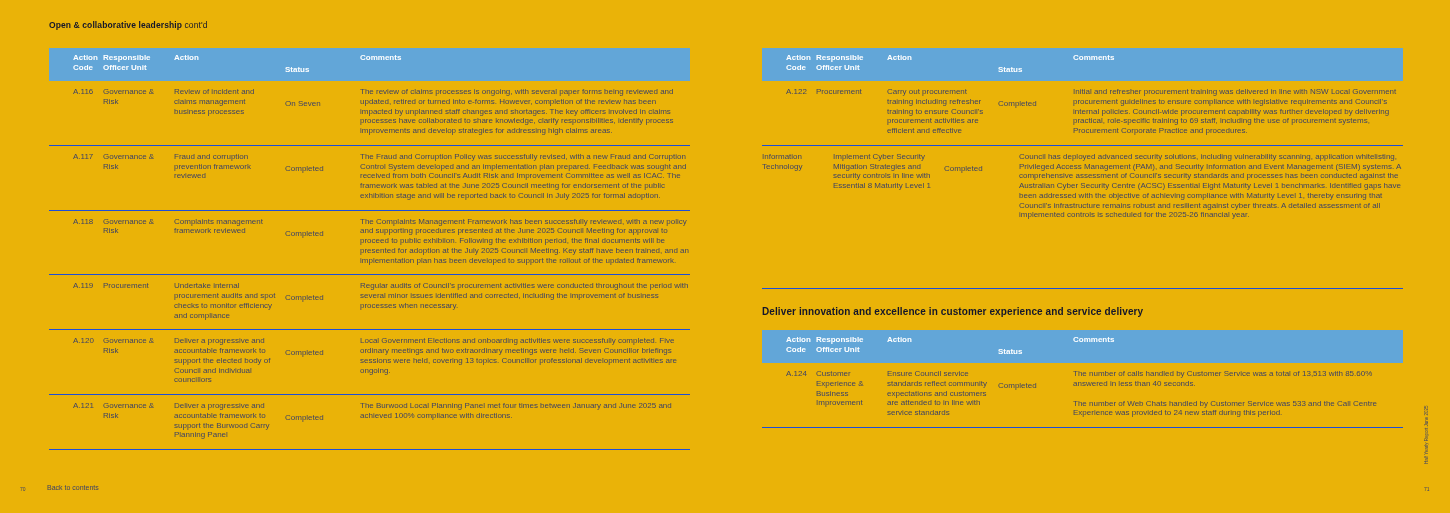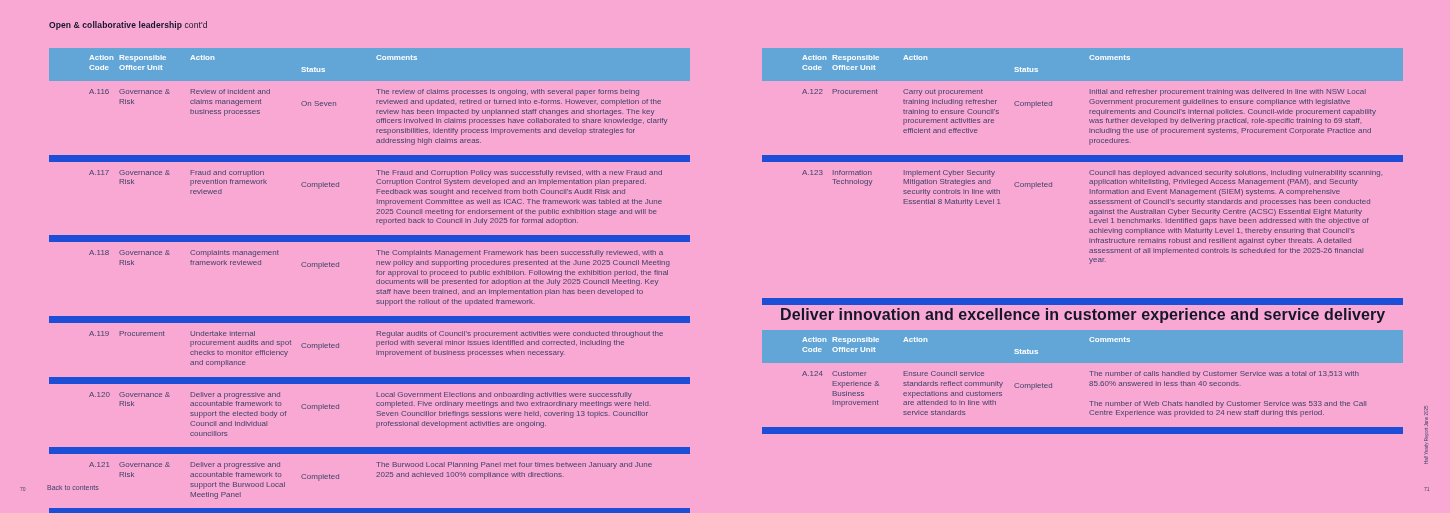--- a/index.html
+++ b/index.html
@@ -1,48 +1,48 @@
 <!DOCTYPE html>
 <html><head>
 <meta charset="utf-8">
 <style>
   * { margin:0; padding:0; box-sizing:border-box; }
   html,body { background:#ffffff; }
   .canvas {
-    position:relative; width:1450px; height:513px; background:#f9a8d4;
+    position:relative; width:1450px; height:513px; background:#eab308;
     font-family:"Liberation Sans", sans-serif; color:#3d4266; overflow:hidden;
   }
   .page-heading {
     position:absolute; left:49px; top:20px; font-size:8.5px; color:#14162b;
     letter-spacing:0.1px;
   }
   .page-heading .bold { font-weight:bold; }
   .section-heading {
-    position:absolute; left:780px; top:306px; width:645px;
-    font-size:16px; font-weight:bold; color:#14162b; letter-spacing:0.1px;
+    position:absolute; left:762px; top:306px; width:645px;
+    font-size:10px; font-weight:bold; color:#14162b; letter-spacing:0.1px;
   }
   .tbl { position:absolute; width:641px; }
   .tbl-left  { left:49px;  top:48px; }
   .tbl-right { left:762px; top:48px; }
   .tbl-right2{ left:762px; top:330px; }
   .trow { display:flex; flex-direction:row; align-items:stretch; }
   .thead {
     background:#62a6d8; color:#ffffff; font-weight:bold;
     padding:5px 0 6px 0; min-height:28px; font-size:8px; line-height:1.25;
   }
   .tbody-row {
-    border-bottom:7px solid #1d4ed8; padding:6px 0 9px 0;
+    border-bottom:1px solid #1d4ed8; padding:6px 0 9px 0;
     font-size:8px; line-height:1.22;
   }
   .c { flex:none; padding-right:8px; }
-  .c-code     { width:54px;  padding-left:24px;margin-left:16px; }
+  .c-code     { width:54px;  padding-left:24px; }
   .c-unit     { width:71px; }
   .c-action   { width:111px; }
   .c-status   { width:75px;margin-top:12px; }
-  .c-comments { flex:1 1 auto; padding-right:20px; }
+  .c-comments { flex:1 1 auto; padding-right:1px; }
   .h-tall { min-height:143px; }
   .c-comments p + p { margin-top:10px; }
   .footer-pageno {
     position:absolute; font-size:5px; color:#3d4266;
   }
   .pageno-left  { left:20px;  top:486px; }
   .pageno-right { left:1424px; top:486px; }
   .back-link {
     position:absolute; left:47px; top:484px; font-size:7px; color:#3d4266;
     text-decoration:none; cursor:pointer;
@@ -118,21 +118,21 @@
       <div class="c c-action">Deliver a progressive and accountable framework to support the elected body of Council and individual councillors</div>
       <div class="c c-status">Completed</div>
       <div class="c c-comments">
           <p>Local Government Elections and onboarding activities were successfully completed. Five ordinary meetings and two extraordinary meetings were held. Seven Councillor briefings sessions were held, covering 13 topics. Councillor professional development activities are ongoing.</p>
         </div>
     </div>
 
     <div class="trow tbody-row">
       <div class="c c-code">A.121</div>
       <div class="c c-unit">Governance &amp; Risk</div>
-      <div class="c c-action">Deliver a progressive and accountable framework to support the Burwood Local Meeting Panel</div>
+      <div class="c c-action">Deliver a progressive and accountable framework to support the Burwood Carry Planning Panel</div>
       <div class="c c-status">Completed</div>
       <div class="c c-comments">
           <p>The Burwood Local Planning Panel met four times between January and June 2025 and achieved 100% compliance with directions.</p>
         </div>
     </div>
   </div>
 
   <div class="tbl tbl-right">
     <div class="trow thead">
       <div class="c c-code">Action Code</div>
@@ -146,21 +146,20 @@
       <div class="c c-code">A.122</div>
       <div class="c c-unit">Procurement</div>
       <div class="c c-action">Carry out procurement training including refresher training to ensure Council's procurement activities are efficient and effective</div>
       <div class="c c-status">Completed</div>
       <div class="c c-comments">
           <p>Initial and refresher procurement training was delivered in line with NSW Local Government procurement guidelines to ensure compliance with legislative requirements and Council's internal policies. Council-wide procurement capability was further developed by delivering practical, role-specific training to 69 staff, including the use of procurement systems, Procurement Corporate Practice and procedures.</p>
         </div>
     </div>
 
     <div class="trow tbody-row h-tall">
-      <div class="c c-code">A.123</div>
       <div class="c c-unit">Information Technology</div>
       <div class="c c-action">Implement Cyber Security Mitigation Strategies and security controls in line with Essential 8 Maturity Level 1</div>
       <div class="c c-status">Completed</div>
       <div class="c c-comments">
           <p>Council has deployed advanced security solutions, including vulnerability scanning, application whitelisting, Privileged Access Management (PAM), and Security Information and Event Management (SIEM) systems. A comprehensive assessment of Council's security standards and processes has been conducted against the Australian Cyber Security Centre (ACSC) Essential Eight Maturity Level 1 benchmarks. Identified gaps have been addressed with the objective of achieving compliance with Maturity Level 1, thereby ensuring that Council's infrastructure remains robust and resilient against cyber threats. A detailed assessment of all implemented controls is scheduled for the 2025-26 financial year.</p>
         </div>
     </div>
   </div>
 
   <div class="section-heading">Deliver innovation and excellence in customer experience and service delivery</div>

